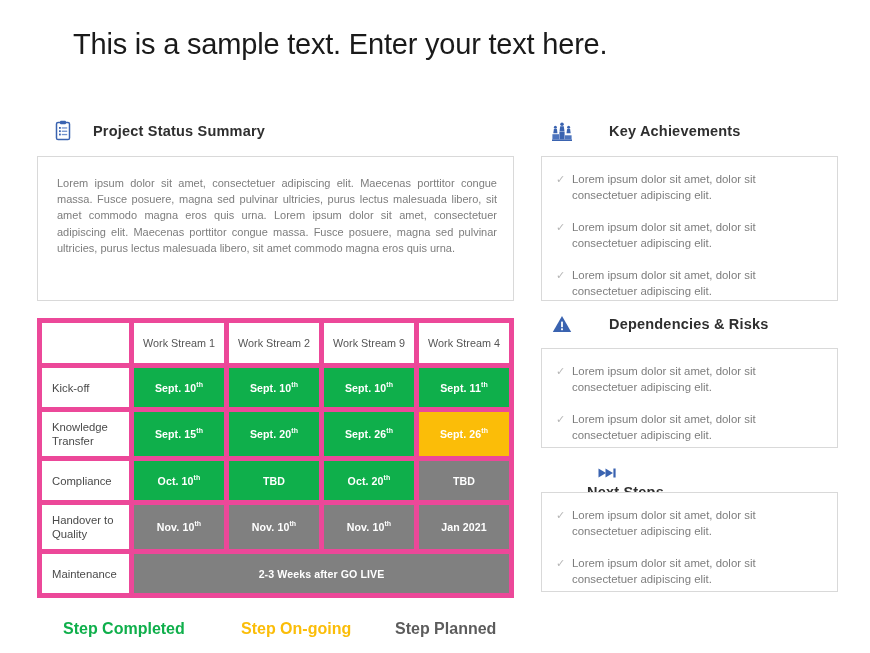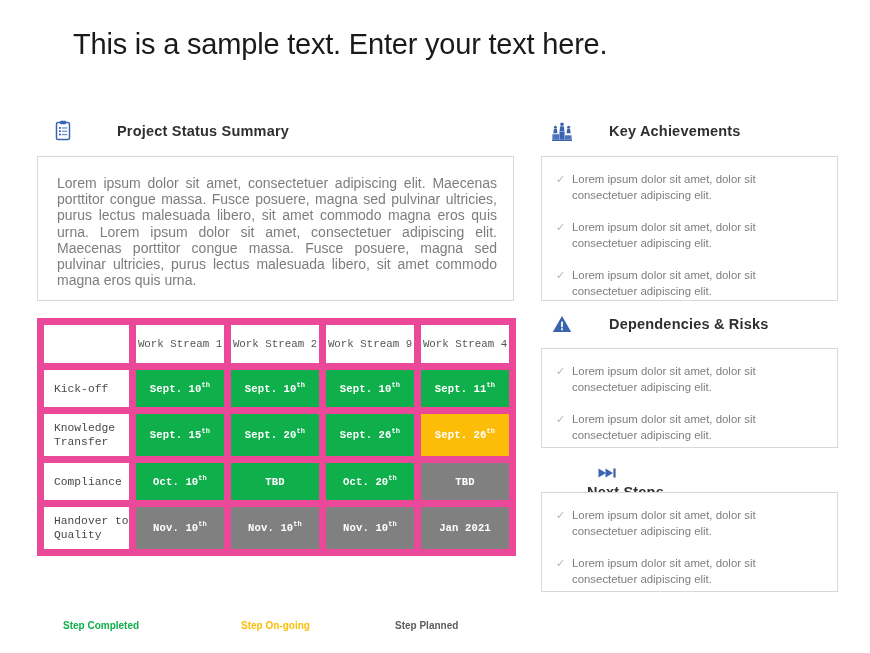--- a/index.html
+++ b/index.html
@@ -52,55 +52,54 @@
     background: #ffffff;
     box-sizing: border-box;
   }
 
   
   #summary-head {
     position: absolute;
     left: 52px;
     top: 120px;
   }
-  #summary-head .sec-title { margin-left: 43px; }
+  #summary-head .sec-title { margin-left: 19px; }
 
   #summary-panel {
     position: absolute;
     left: 37px;
     top: 156px;
     width: 477px;
     height: 145px;
   }
   #summary-text {
     position: absolute;
     left: 19px;
     top: 18px;
     width: 440px;
-    font-size: 14px;
+    font-size: 11px;
     line-height: 16.2px;
     color: #7d7d7d;
     text-align: justify;
     text-justify: inter-word;
   }
 
   
   #schedule-table {
     position: absolute;
     left: 37px;
     top: 318px;
     width: 472px;
     border-collapse: collapse;
     table-layout: fixed;
   }
   #schedule-table td, #schedule-table th {
-    border: 7px solid #ec4899;
+    border: 5px solid #ec4899;
     padding: 0;
     box-sizing: border-box;
-    font-family: Liberation Mono, monospace;
   }
   .col-label  { width: 92px; }
   .col-stream { width: 95px; }
 
   #schedule-table thead th {
     height: 45px;
     background: #ffffff;
     font-size: 10.8px;
     font-weight: 400;
     color: #555555;
@@ -144,21 +143,21 @@
   
   #legend {
     position: absolute;
     left: 37px;
     top: 620px;
     width: 472px;
     height: 20px;
   }
   .legend-item {
     position: absolute;
-    font-size: 10px;
+    font-size: 16px;
     font-weight: bold;
     white-space: nowrap;
   }
   #legend-completed { left: 26px;  color: #0FAF4B; }
   #legend-ongoing   { left: 204px; color: #FBBD08; text-align: center; }
   #legend-planned   { left: 358px; color: #5c5c5c; }
 
   
   .right-head { position: absolute; left: 551px; }
   .right-head .sec-title { margin-left: 36px; }
@@ -257,20 +256,24 @@
         <td class="cell col-stream c-green">Oct. 20<sup>th</sup></td>
         <td class="cell col-stream c-gray">TBD</td>
       </tr>
       <tr class="r-hand">
         <td class="row-label col-label">Handover to Quality</td>
         <td class="cell col-stream c-gray">Nov. 10<sup>th</sup></td>
         <td class="cell col-stream c-gray">Nov. 10<sup>th</sup></td>
         <td class="cell col-stream c-gray">Nov. 10<sup>th</sup></td>
         <td class="cell col-stream c-gray">Jan 2021</td>
       </tr>
+      <tr class="r-maint">
+        <td class="row-label col-label">Maintenance</td>
+        <td class="cell col-stream c-gray" colspan="4">2-3 Weeks after GO LIVE</td>
+      </tr>
     </tbody>
 </table>
 
 <div id="legend">
   <span class="legend-item" id="legend-completed">Step Completed</span>
   <span class="legend-item" id="legend-ongoing">Step On-going</span>
   <span class="legend-item" id="legend-planned">Step Planned</span>
 </div>
 
 <div class="sec-head right-head" id="ka-head">

